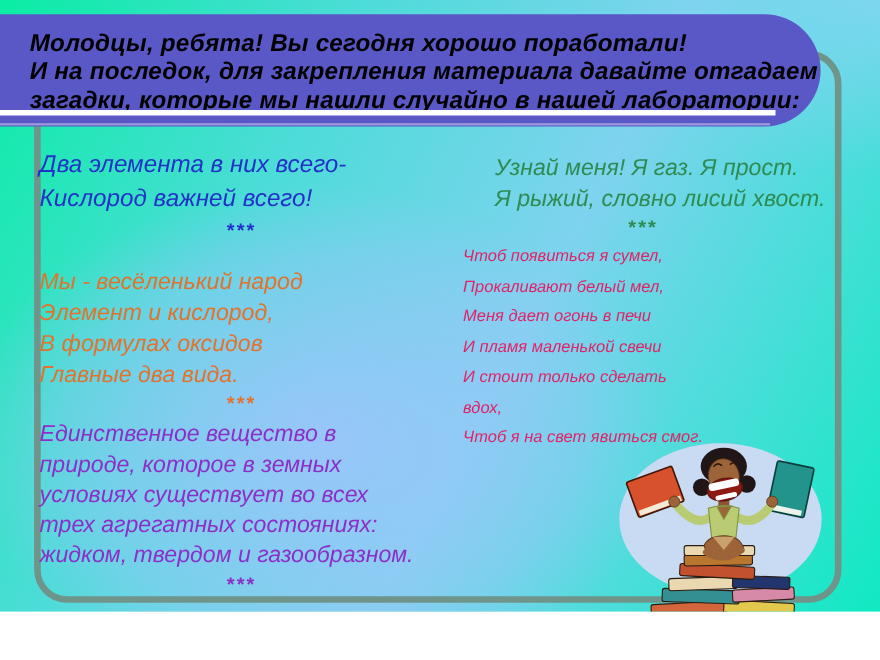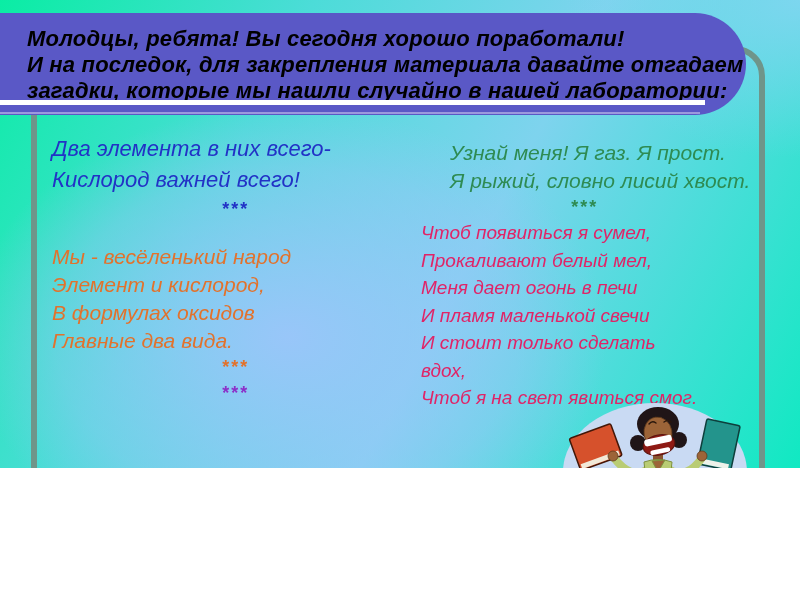--- a/index.html
+++ b/index.html
@@ -1,18 +1,18 @@
 <!DOCTYPE html>
 <html style="--header_bg: #5a58c6; --header_text: #ffffff; --panel_border: #6f958a; --bg_green: #0aeda4; --bg_cyan: #4cdcd8; --bg_blue: #7ed3ee; --bg_turquoise: #10e9c2; --riddle_blue: #2232c6; --riddle_orange: #e2722c; --riddle_purple: #8c2fc8; --riddle_green: #2e8b52; --riddle_pink: #e02467;"><head>
 <meta charset="utf-8">
 <style>
   html,body{margin:0;padding:0;}
   .slide{
     position:relative;
-    width:800px;height:468px;
+    width:800px;height:556px;
     overflow:hidden;
     font-family:"Liberation Sans",sans-serif;
     font-style:italic;
     background:
       radial-gradient(400px 290px at 36% 72%, rgba(155,197,250,.95), rgba(155,197,250,.40) 58%, rgba(155,197,250,0) 80%),
       radial-gradient(330px 220px at 100% 0%, rgba(127,214,240,.95), rgba(127,214,240,0) 72%),
       linear-gradient(118deg, var(--bg_green) 0%, var(--bg_cyan) 30%, var(--bg_blue) 58%, var(--bg_turquoise) 100%);
   }
   .panel{
     position:absolute;left:31px;top:46px;
@@ -38,28 +38,28 @@
     font-size:22px;line-height:26px;
     font-weight:bold;
     white-space:pre-line;
     letter-spacing:.2px;
   }
   .header-rule{
     position:absolute;left:0;bottom:10px;
     width:705px;height:5px;background:#ffffff;
   }
   .col{position:absolute;z-index:2;}
-  .col-left{left:52px;top:128px;width:366px;font-style:italic;}
+  .col-left{left:36px;top:128px;width:366px;font-style:italic;}
   .col-right{left:408px;top:136px;width:352px;}
   .rtext{white-space:pre-line;}
   .s1{font-size:22px;line-height:31px;padding-top:5px;}
   .s2{font-size:21px;line-height:28px;margin-top:20px;}
   .s3{font-size:21px;line-height:27.5px;}
   .s4{font-size:21px;line-height:28px;padding-top:3px;margin-left:42px;}
-  .s5{font-size:19px;line-height:27.5px;padding-left:13px;font-style:italic;}
+  .s5{font-size:15px;line-height:27.5px;padding-left:13px;font-style:italic;}
   .m5{margin-top:5px;}
   .m2{margin-top:2px;}
   .rsep{
     height:26px;line-height:24px;
     text-align:center;
     font-size:18px;font-weight:bold;letter-spacing:2px;
   }
   .rsep.short{height:24px;}
   .rsep:empty{display:none;}
   .clipart{position:absolute;left:552px;top:396px;z-index:4;}
@@ -85,20 +85,25 @@
       <div class="rsep m2" style="color: rgb(34, 50, 198);">***</div>
     </div>
     <div class="riddle m5">
       <div class="rtext s2" style="color: rgb(226, 114, 44);">Мы - весёленький народ
 Элемент и кислород,
 В формулах оксидов
 Главные два вида.</div>
       <div class="rsep" style="color: rgb(226, 114, 44);">***</div>
     </div>
     <div class="riddle">
+      <div class="rtext s3" style="color: rgb(140, 47, 200);">Единственное вещество в
+природе, которое в земных
+условиях существует во всех
+трех агрегатных состояниях:
+жидком, твердом и газообразном.</div>
       <div class="rsep short" style="color: rgb(140, 47, 200);">***</div>
     </div>
   </div>
 
   <div class="col col-right">
     <div class="riddle">
       <div class="rtext s4" style="color: rgb(46, 139, 82);">Узнай меня! Я газ. Я прост.
 Я рыжий, словно лисий хвост.</div>
       <div class="rsep short" style="color: rgb(46, 139, 82);">***</div>
     </div>

